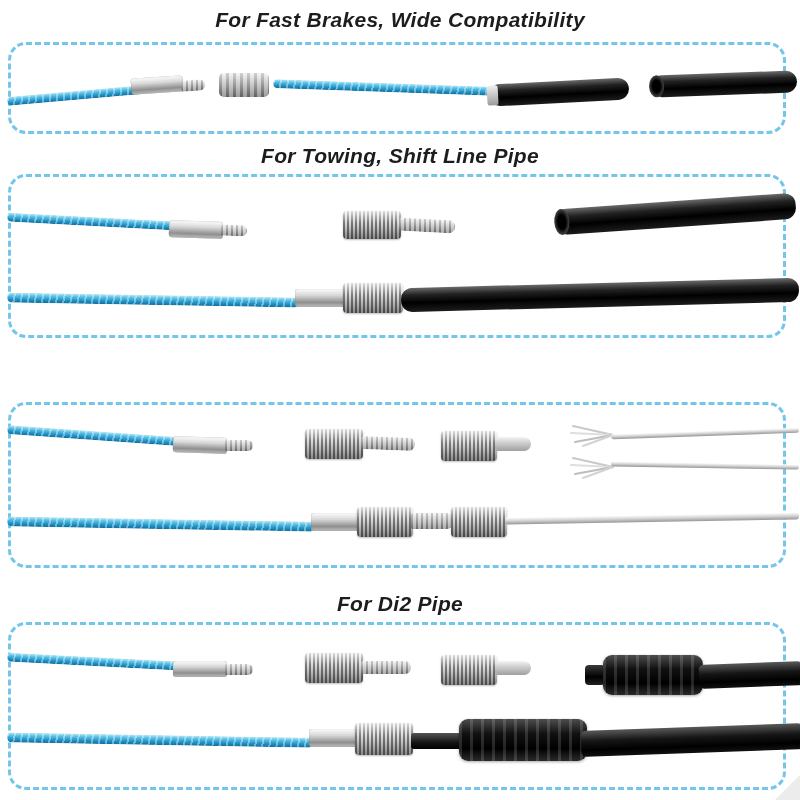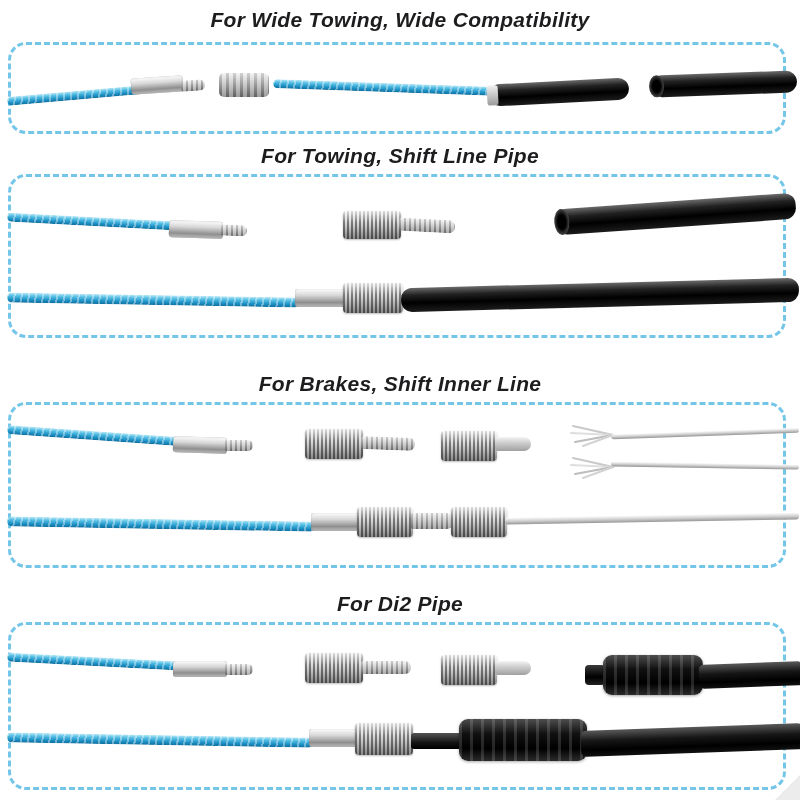--- a/index.html
+++ b/index.html
@@ -70,21 +70,21 @@
   .fray{position:absolute;}
 
   .corner-mark{position:absolute;right:0;bottom:0;width:44px;height:44px;
     background:linear-gradient(315deg,#ececec 28%,rgba(255,255,255,0) 29%);}
 </style>
 </head>
 <body>
 
 <div class="stage" data-name="product-graphic">
 
-  <h2 class="title" style="top:8px" data-name="section-title-fast-towing">For Wide Towing, Wide Compatibility</h2>
+  <h2 class="title" style="top:8px" data-name="section-title-fast-towing">For Fast Brakes, Wide Compatibility</h2>
 
   <div class="panel" style="top:42px;height:92px" data-name="panel-fast-towing">
     <div class="part cable" style="left:-4px;top:46px;width:135px;transform:rotate(-5deg)" data-name="guide-cable"></div>
     <div class="part ferrule" style="left:120px;top:32px;width:52px;transform:rotate(-4deg)" data-name="steel-ferrule"></div>
     <div class="part thread" style="left:170px;top:35px;width:24px;transform:rotate(-4deg)" data-name="threaded-tip"></div>
     <div class="part barrel" style="left:208px;top:28px;width:50px;height:24px" data-name="threaded-barrel-connector"></div>
     <div class="part cable" style="left:262px;top:38px;width:225px;transform:rotate(2deg)" data-name="guide-cable"></div>
     <div class="part housing" style="left:478px;top:36px;width:140px;transform:rotate(-3deg)" data-name="outer-housing-segment">
       <span class="tube-cap" data-name="housing-end-cap"></span>
     </div>
@@ -105,21 +105,20 @@
     <div class="part housing" style="left:545px;top:24px;width:240px;height:26px;transform:rotate(-4deg)" data-name="outer-housing-open">
       <span class="tube-end" data-name="housing-open-end"></span>
     </div>
 
     <div class="part cable" style="left:-4px;top:118px;width:292px;height:10px;transform:rotate(1deg)" data-name="guide-cable"></div>
     <div class="part ferrule" style="left:284px;top:112px;width:50px;height:18px" data-name="steel-ferrule"></div>
     <div class="part knurl" style="left:332px;top:106px;width:60px;height:30px" data-name="knurled-adapter"></div>
     <div class="part housing" style="left:390px;top:106px;width:398px;height:24px;transform:rotate(-1.5deg)" data-name="outer-housing-coupled"></div>
   </div>
 
-  <h2 class="title" style="top:372px" data-name="section-title-inner-line">For Brakes, Shift Inner Line</h2>
 
   <div class="panel" style="top:402px;height:166px" data-name="panel-inner-line">
 
     <div class="part cable" style="left:-4px;top:26px;width:172px;transform:rotate(4deg)" data-name="guide-cable"></div>
     <div class="part ferrule" style="left:162px;top:32px;width:54px;transform:rotate(2deg)" data-name="steel-ferrule"></div>
     <div class="part thread" style="left:214px;top:35px;width:28px" data-name="threaded-tip"></div>
     <div class="part knurl" style="left:294px;top:24px;width:58px;height:30px" data-name="knurled-adapter"></div>
     <div class="part thread" style="left:350px;top:32px;width:54px;height:13px;transform:rotate(2deg)" data-name="threaded-shaft"></div>
     <div class="part knurl" style="left:430px;top:26px;width:56px;height:30px" data-name="knurled-adapter"></div>
     <div class="part pin" style="left:484px;top:32px;width:36px" data-name="smooth-pin-tip"></div>

